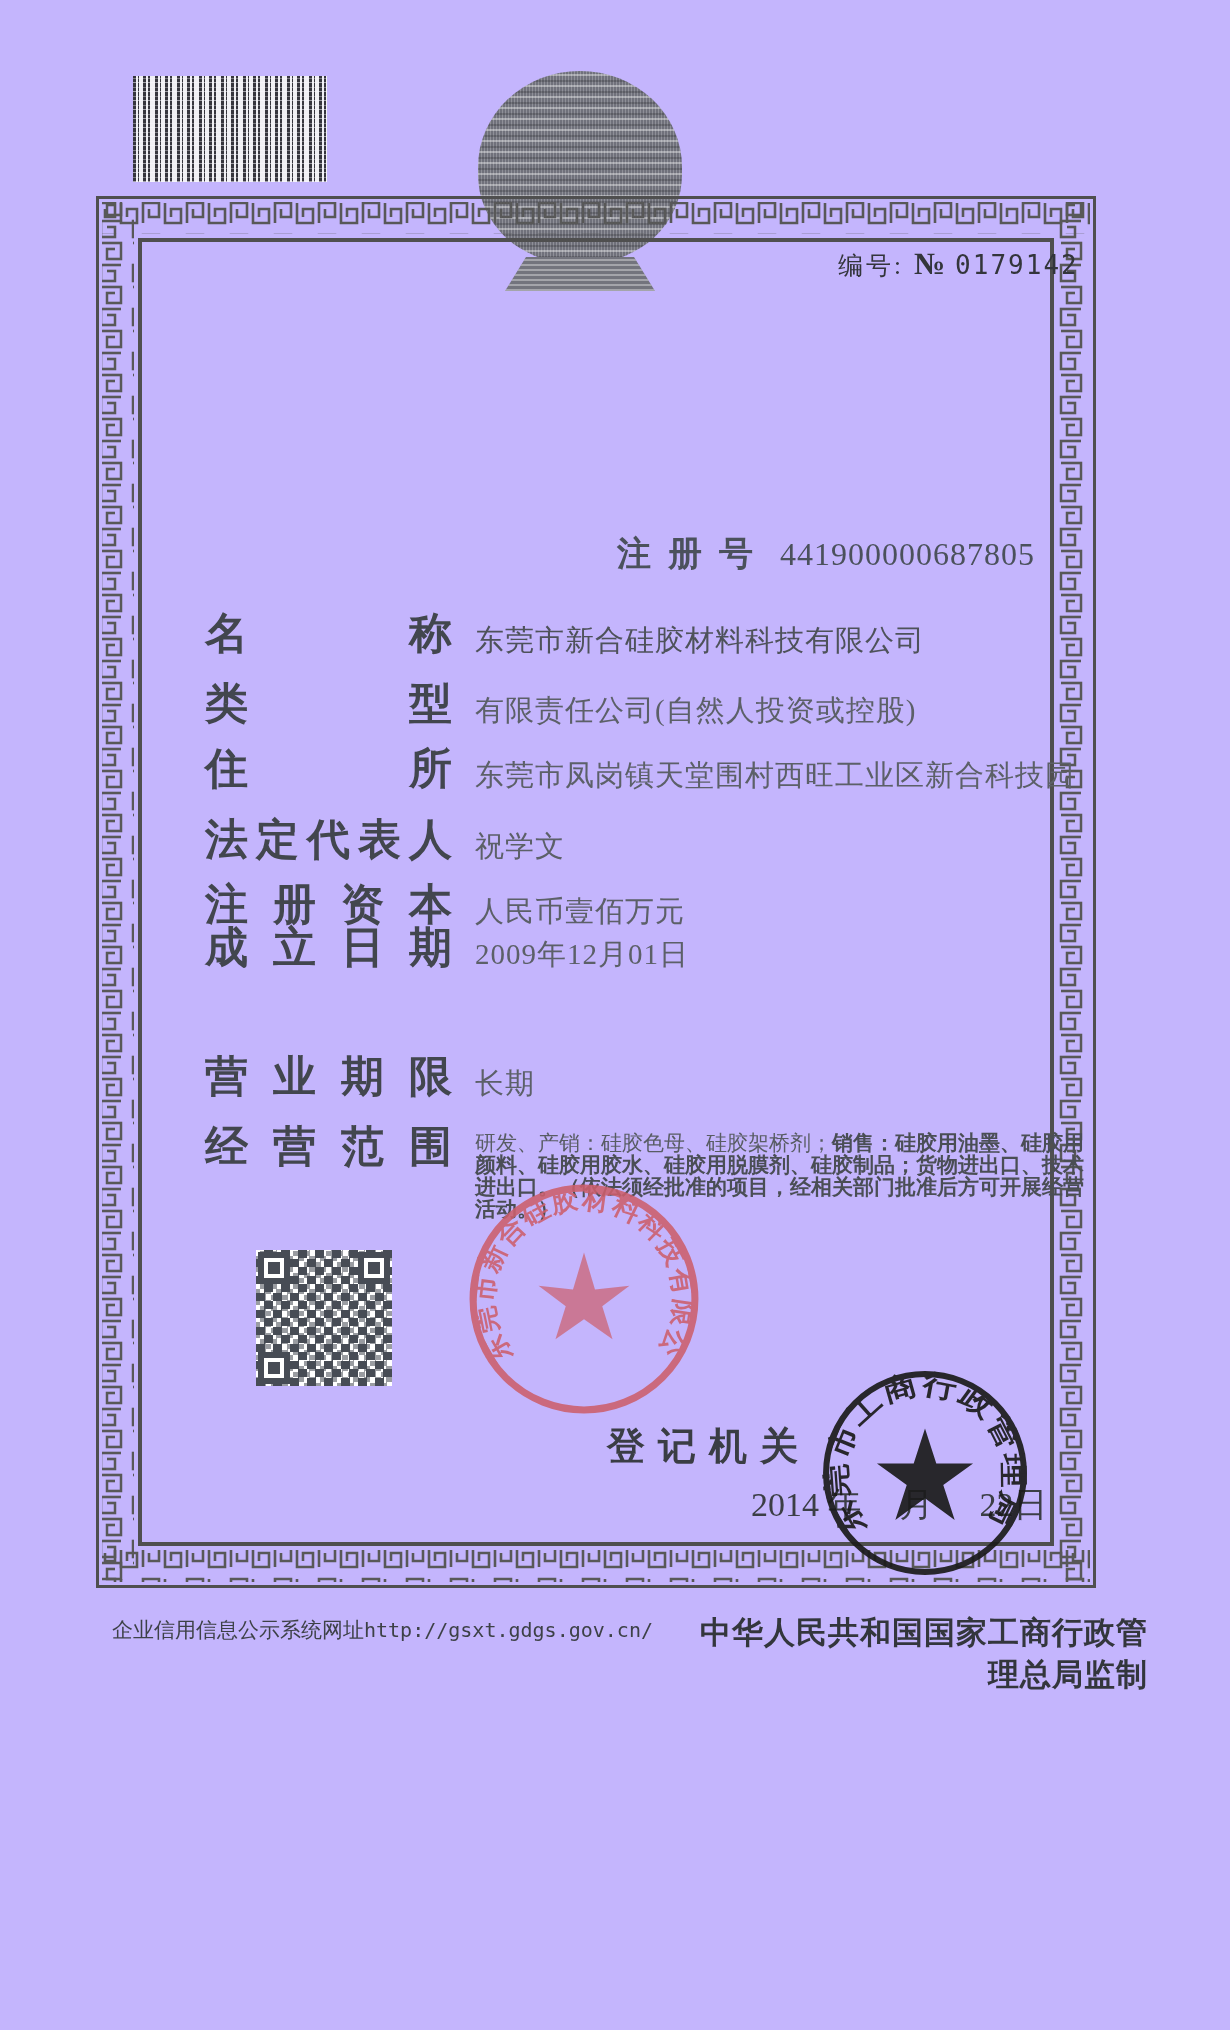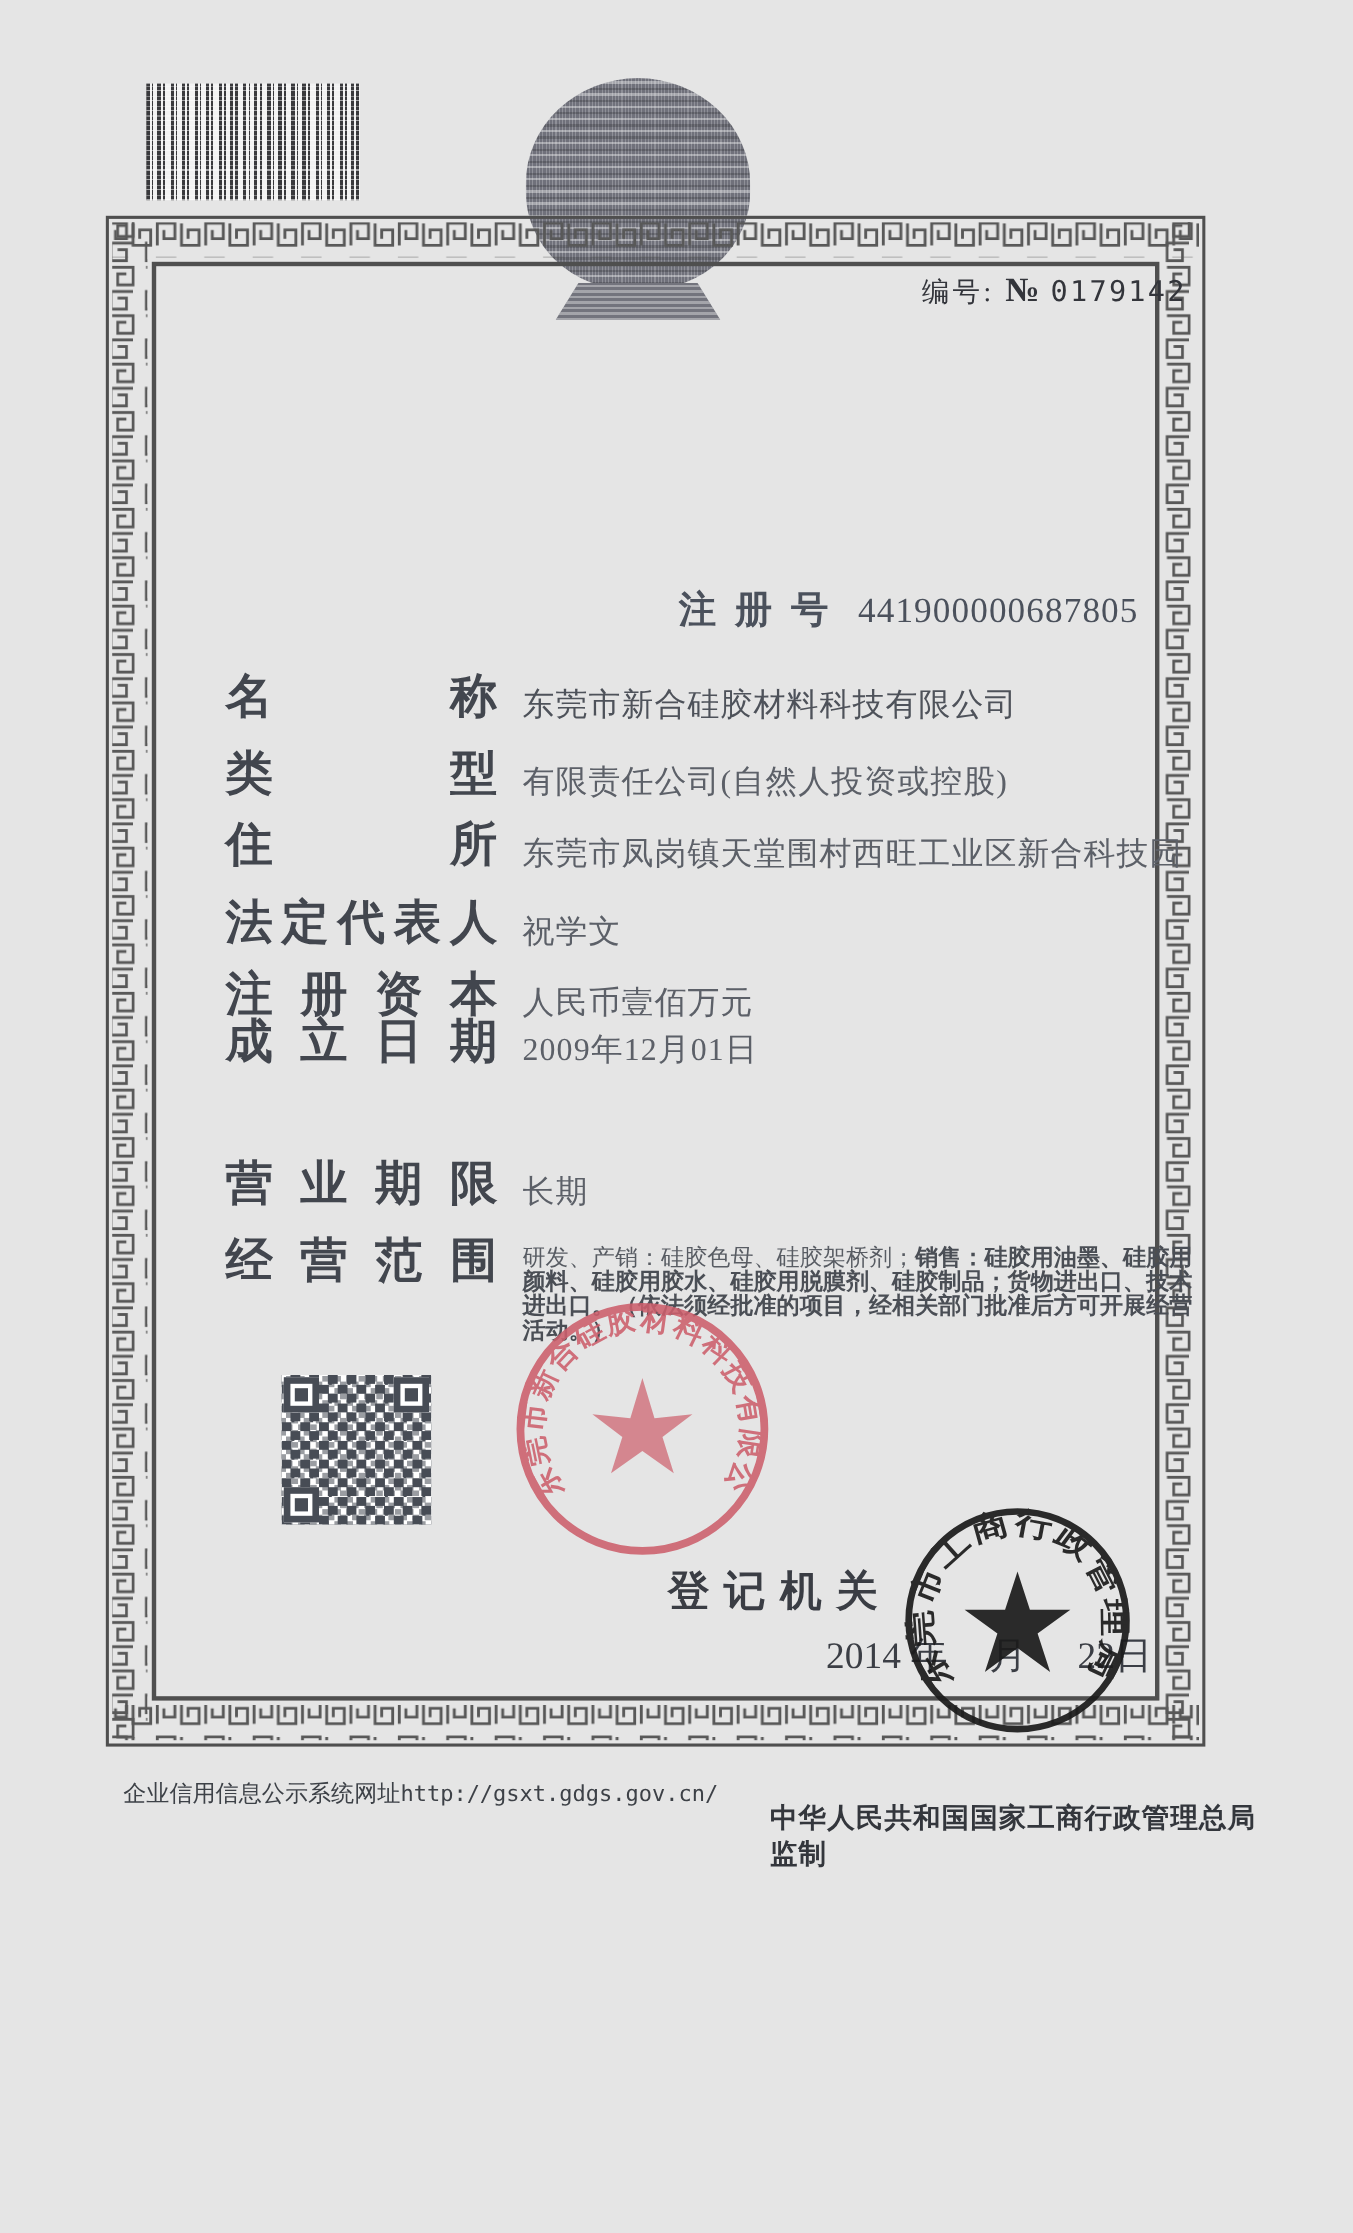--- a/index.html
+++ b/index.html
@@ -1,16 +1,16 @@
 <!DOCTYPE html>
 <html><head>
 <meta charset="utf-8">
 <style>
   html,body{margin:0;padding:0;background:#ffffff;}
-  .page{position:relative;width:1230px;height:2030px;background:#e5e5e5;overflow:hidden;
+  .page{position:relative;width:1230px;height:2030px;background:#c4b5fd;overflow:hidden;
         font-family:"Liberation Serif",serif;color:#3a3d44;}
 
   
   .barcode{position:absolute;left:133px;top:76px;width:194px;height:106px;
     background:
       repeating-linear-gradient(0deg, rgba(255,255,255,.55) 0 1px, transparent 1px 4px, rgba(255,255,255,.35) 4px 5px, transparent 5px 9px),
       repeating-linear-gradient(90deg,#2b2b2e 0 3px,#f4f4f4 3px 5px,#2b2b2e 5px 6px,#f4f4f4 6px 10px,#2b2b2e 10px 13px,#f4f4f4 13px 15px,#2b2b2e 15px 17px,#f4f4f4 17px 22px);
     opacity:.92;}
   .emblem{position:absolute;left:478px;top:71px;width:204px;height:224px;}
   .emblem-circle{position:absolute;left:0;top:0;width:204px;height:192px;border-radius:50% 50% 46% 46%;
@@ -68,22 +68,22 @@
   .finder::before{content:"";position:absolute;left:4px;top:4px;width:12px;height:12px;background:#474c55;}
   .f-tl{left:2px;top:2px;} .f-tr{right:2px;top:2px;} .f-bl{left:2px;bottom:2px;}
 
   
   .seal-red{position:absolute;left:463px;top:1178px;opacity:.88;}
   .seal-black{position:absolute;left:818px;top:1366px;opacity:.92;}
 
   
   .footer-left{position:absolute;left:112px;top:1616px;font-size:21px;color:#3d4147;display:flex;align-items:baseline;}
   .footer-url{font-family:"DejaVu Sans Mono",monospace;font-size:20px;letter-spacing:0;}
-  .footer-right{position:absolute;left:700px;top:1612px;width:448px;
-    font-size:25px;font-weight:bold;color:#33363c;letter-spacing:1px;margin-top:24px;}
+  .footer-right{position:absolute;left:700px;top:1612px;width:448px;text-align:right;
+    font-size:31px;font-weight:bold;color:#33363c;letter-spacing:1px;}
 </style>
 </head>
 <body>
 
 <div class="page">
 
   <div class="barcode"></div>
 
   <div class="emblem">
     <div class="emblem-circle"></div>

